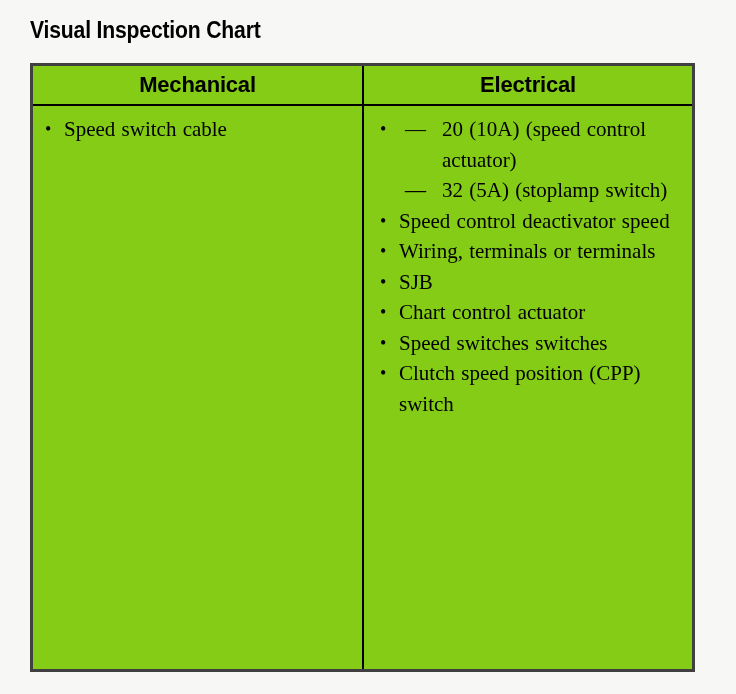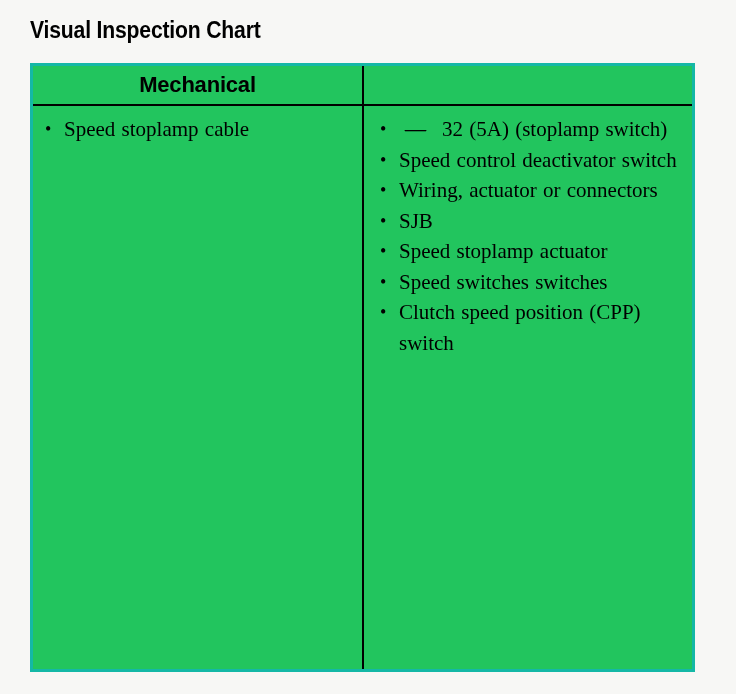--- a/index.html
+++ b/index.html
@@ -33,22 +33,22 @@
   }
 
   
   .chart-table {
     position: absolute;
     left: 30px;
     top: 63px;
     width: 665px;      
     height: 609px;     
     box-sizing: border-box;
-    border: 3px solid #14b8a6;
-    background: #22c55e;
+    border: 3px solid #404040;
+    background: #84cc16;
   }
 
   .table-inner {
     position: relative;
     width: 100%;
     height: 100%;
   }
 
   
   .header-row {
@@ -148,70 +148,72 @@
 </head>
 <body>
 
 <div class="page-title">Visual Inspection Chart</div>
 
 <div class="chart-table">
   <div class="table-inner">
 
     <div class="header-row">
       <div class="header-cell left">Mechanical</div>
+      <div class="header-cell right">Electrical</div>
     </div>
 
     <div class="col-divider"></div>
 
     <div class="body-cell left">
       <ul class="item-list">
         <li class="bullet-item">
           <span class="bullet-dot">•</span>
-          <span class="bullet-text">Speed stoplamp cable</span>
+          <span class="bullet-text">Speed switch cable</span>
         </li>
       </ul>
     </div>
 
     <div class="body-cell right">
       <ul class="item-list">
 
         <li class="bullet-item">
           <span class="bullet-dot">•</span>
           <ul class="sub-list">
             <li class="dash-item">
               <span class="dash-mark">—</span>
+              <span class="dash-text">20 (10A) (speed control actuator)</span>
             </li>
             <li class="dash-item">
               <span class="dash-mark">—</span>
             </li>
             <li class="dash-item">
               <span class="dash-mark">—</span>
               <span class="dash-text">32 (5A) (stoplamp switch)</span>
             </li>
           </ul>
         </li>
 
         <li class="bullet-item">
           <span class="bullet-dot">•</span>
-          <span class="bullet-text">Speed control deactivator switch</span>
-        </li>
-
-        <li class="bullet-item">
-          <span class="bullet-dot">•</span>
-          <span class="bullet-text">Wiring, actuator or connectors</span>
+          <span class="bullet-text">Speed control deactivator speed</span>
+        </li>
+
+        <li class="bullet-item">
+          <span class="bullet-dot">•</span>
+          <span class="bullet-text">Wiring, terminals or terminals</span>
         </li>
 
         <li class="bullet-item">
           <span class="bullet-dot">•</span>
           <span class="bullet-text">SJB</span>
         </li>
 
         <li class="bullet-item">
           <span class="bullet-dot">•</span>
-          <span class="bullet-text">Speed stoplamp actuator</span>
+          <span class="bullet-text">Chart control actuator</span>
         </li>
 
         <li class="bullet-item">
           <span class="bullet-dot">•</span>
           <span class="bullet-text">Speed switches switches</span>
         </li>
 
         <li class="bullet-item">
           <span class="bullet-dot">•</span>
           <span class="bullet-text">Clutch speed position (CPP) switch</span>

